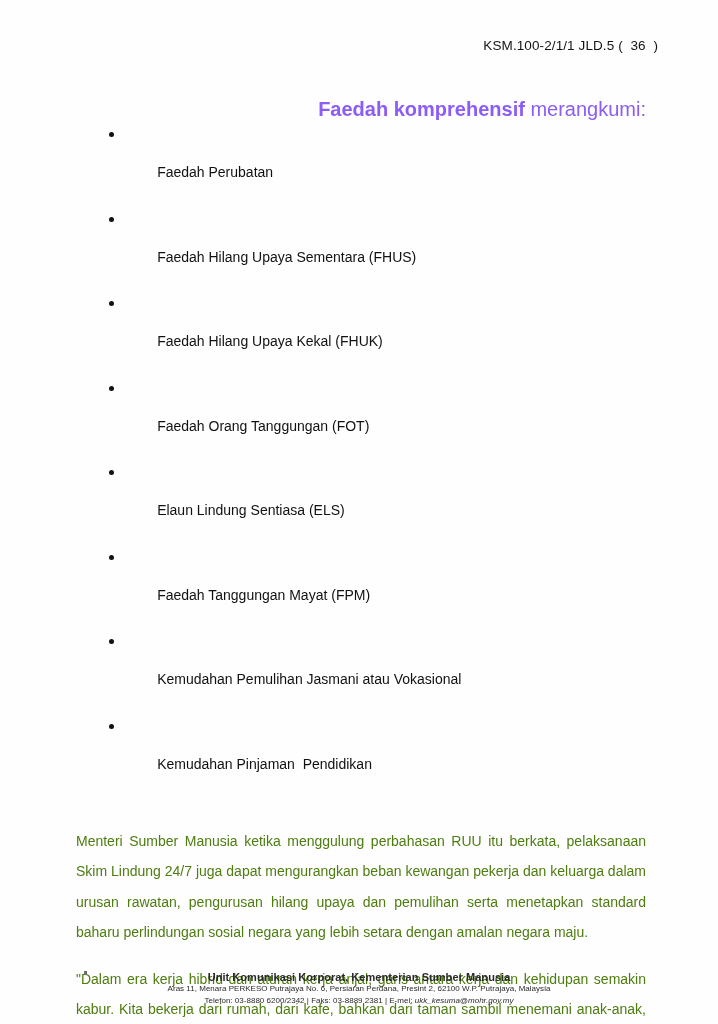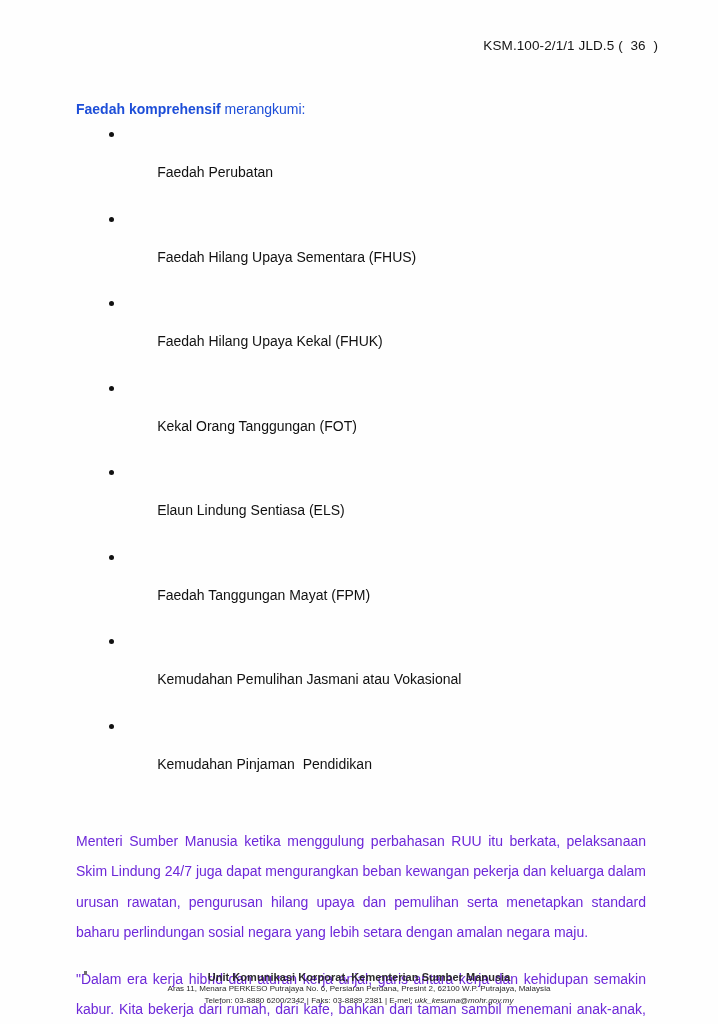--- a/index.html
+++ b/index.html
@@ -35,24 +35,25 @@
 
   
   .content {
     position: absolute;
     left: 76px;
     top: 100px;
     width: 570px;
   }
 
   .lead-line {
-    font-size: 14px;
+    font-size: 20px;
     line-height: 19px;
     margin: 0 0 6px 0;
-    color: #1d4ed8;
+    color: #8b5cf6;
+    text-align: right;
   }
   .lead-line .bold {
     font-weight: bold;
   }
 
   
   ul.benefits {
     list-style: none;
     margin: 6px 0 0 0;
     padding: 0;
@@ -76,21 +77,21 @@
     background: #111;
   }
 
   
   p.body-par {
     font-size: 14px;
     line-height: 30.5px;
     text-align: justify;
     text-justify: inter-word;
     margin: 0 0 16px 0;
-    color: #6d28d9;
+    color: #4d7c0f;
   }
   p.body-par.first {
     margin-top: 33px;
   }
   p.body-par:last-of-type {
     margin-bottom: 0;
   }
 
   
   .doc-footer {
@@ -147,21 +148,21 @@
       <li>
         <span class="bullet"></span>
         <span>Faedah Hilang Upaya Sementara (FHUS)</span>
       </li>
       <li>
         <span class="bullet"></span>
         <span>Faedah Hilang Upaya Kekal (FHUK)</span>
       </li>
       <li>
         <span class="bullet"></span>
-        <span>Kekal Orang Tanggungan (FOT)</span>
+        <span>Faedah Orang Tanggungan (FOT)</span>
       </li>
       <li>
         <span class="bullet"></span>
         <span>Elaun Lindung Sentiasa (ELS)</span>
       </li>
       <li>
         <span class="bullet"></span>
         <span>Faedah Tanggungan Mayat (FPM)</span>
       </li>
       <li>

